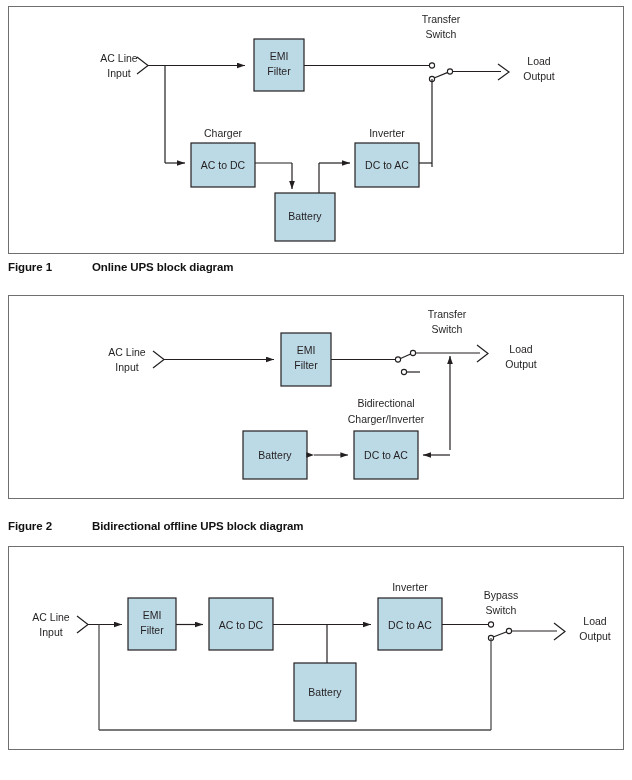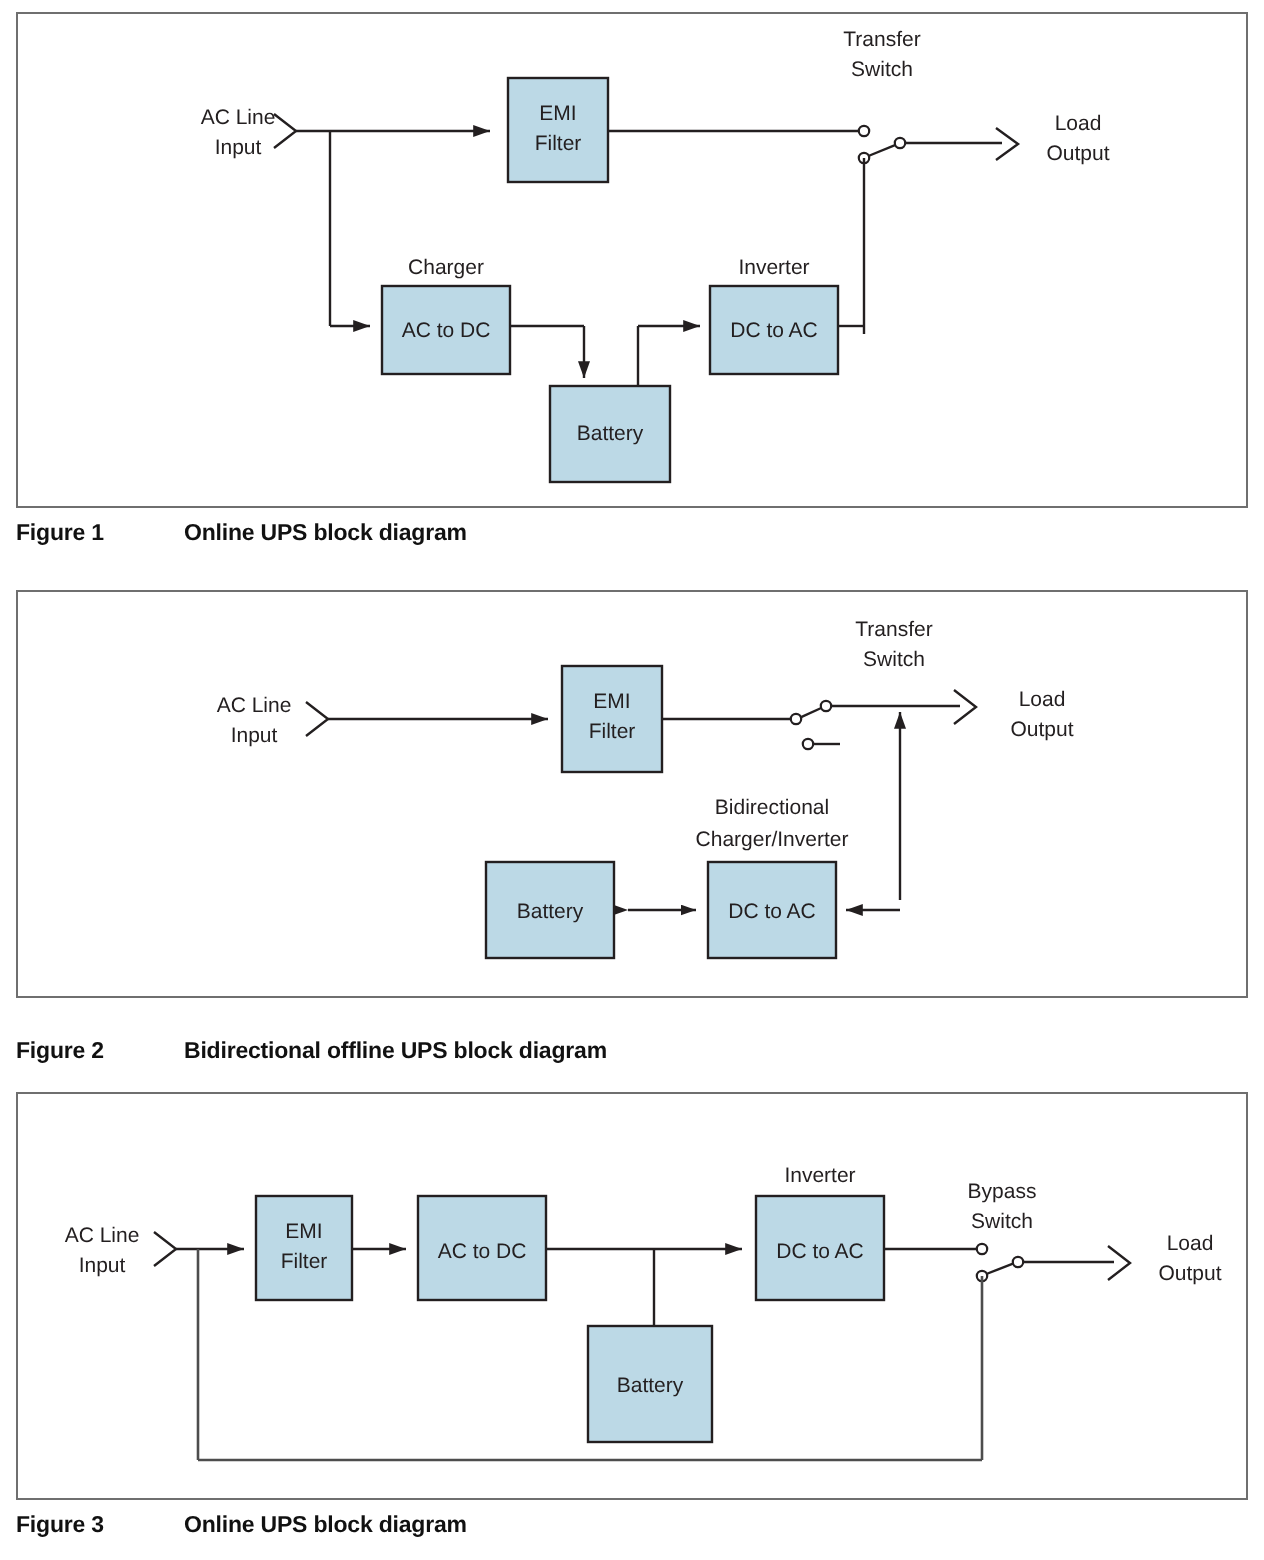--- a/index.html
+++ b/index.html
@@ -215,18 +215,15 @@
         <line class="lnfb" x1="482" y1="183" x2="482" y2="91"></line>
 
         <text class="lbl" x="42" y="74" text-anchor="middle">AC Line</text>
         <text class="lbl" x="42" y="89" text-anchor="middle">Input</text>
         <text class="lbl" x="586" y="78" text-anchor="middle">Load</text>
         <text class="lbl" x="586" y="93" text-anchor="middle">Output</text>
         <text class="lbl" x="492" y="52" text-anchor="middle">Bypass</text>
         <text class="lbl" x="492" y="67" text-anchor="middle">Switch</text>
       </svg>
     </div>
-    <div class="caption" style="top:211px;">
-      <span class="cap-num">Figure 3</span><span class="cap-text">Online UPS block diagram</span>
-    </div>
   </div>
 
 </div>
 
 </body></html>

